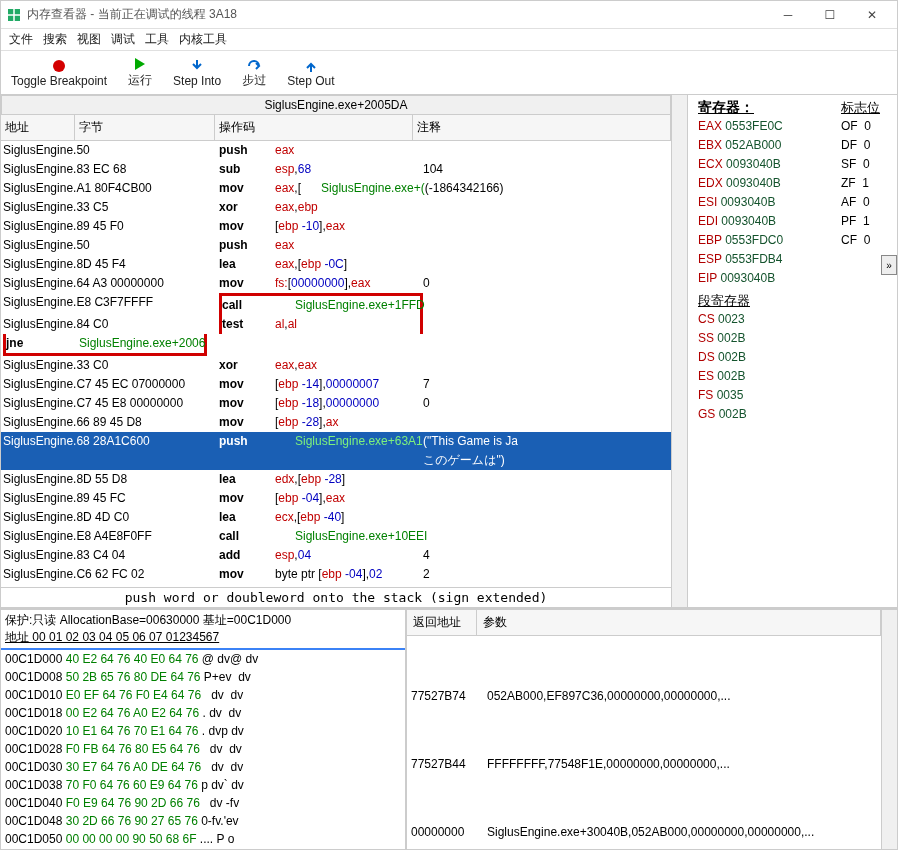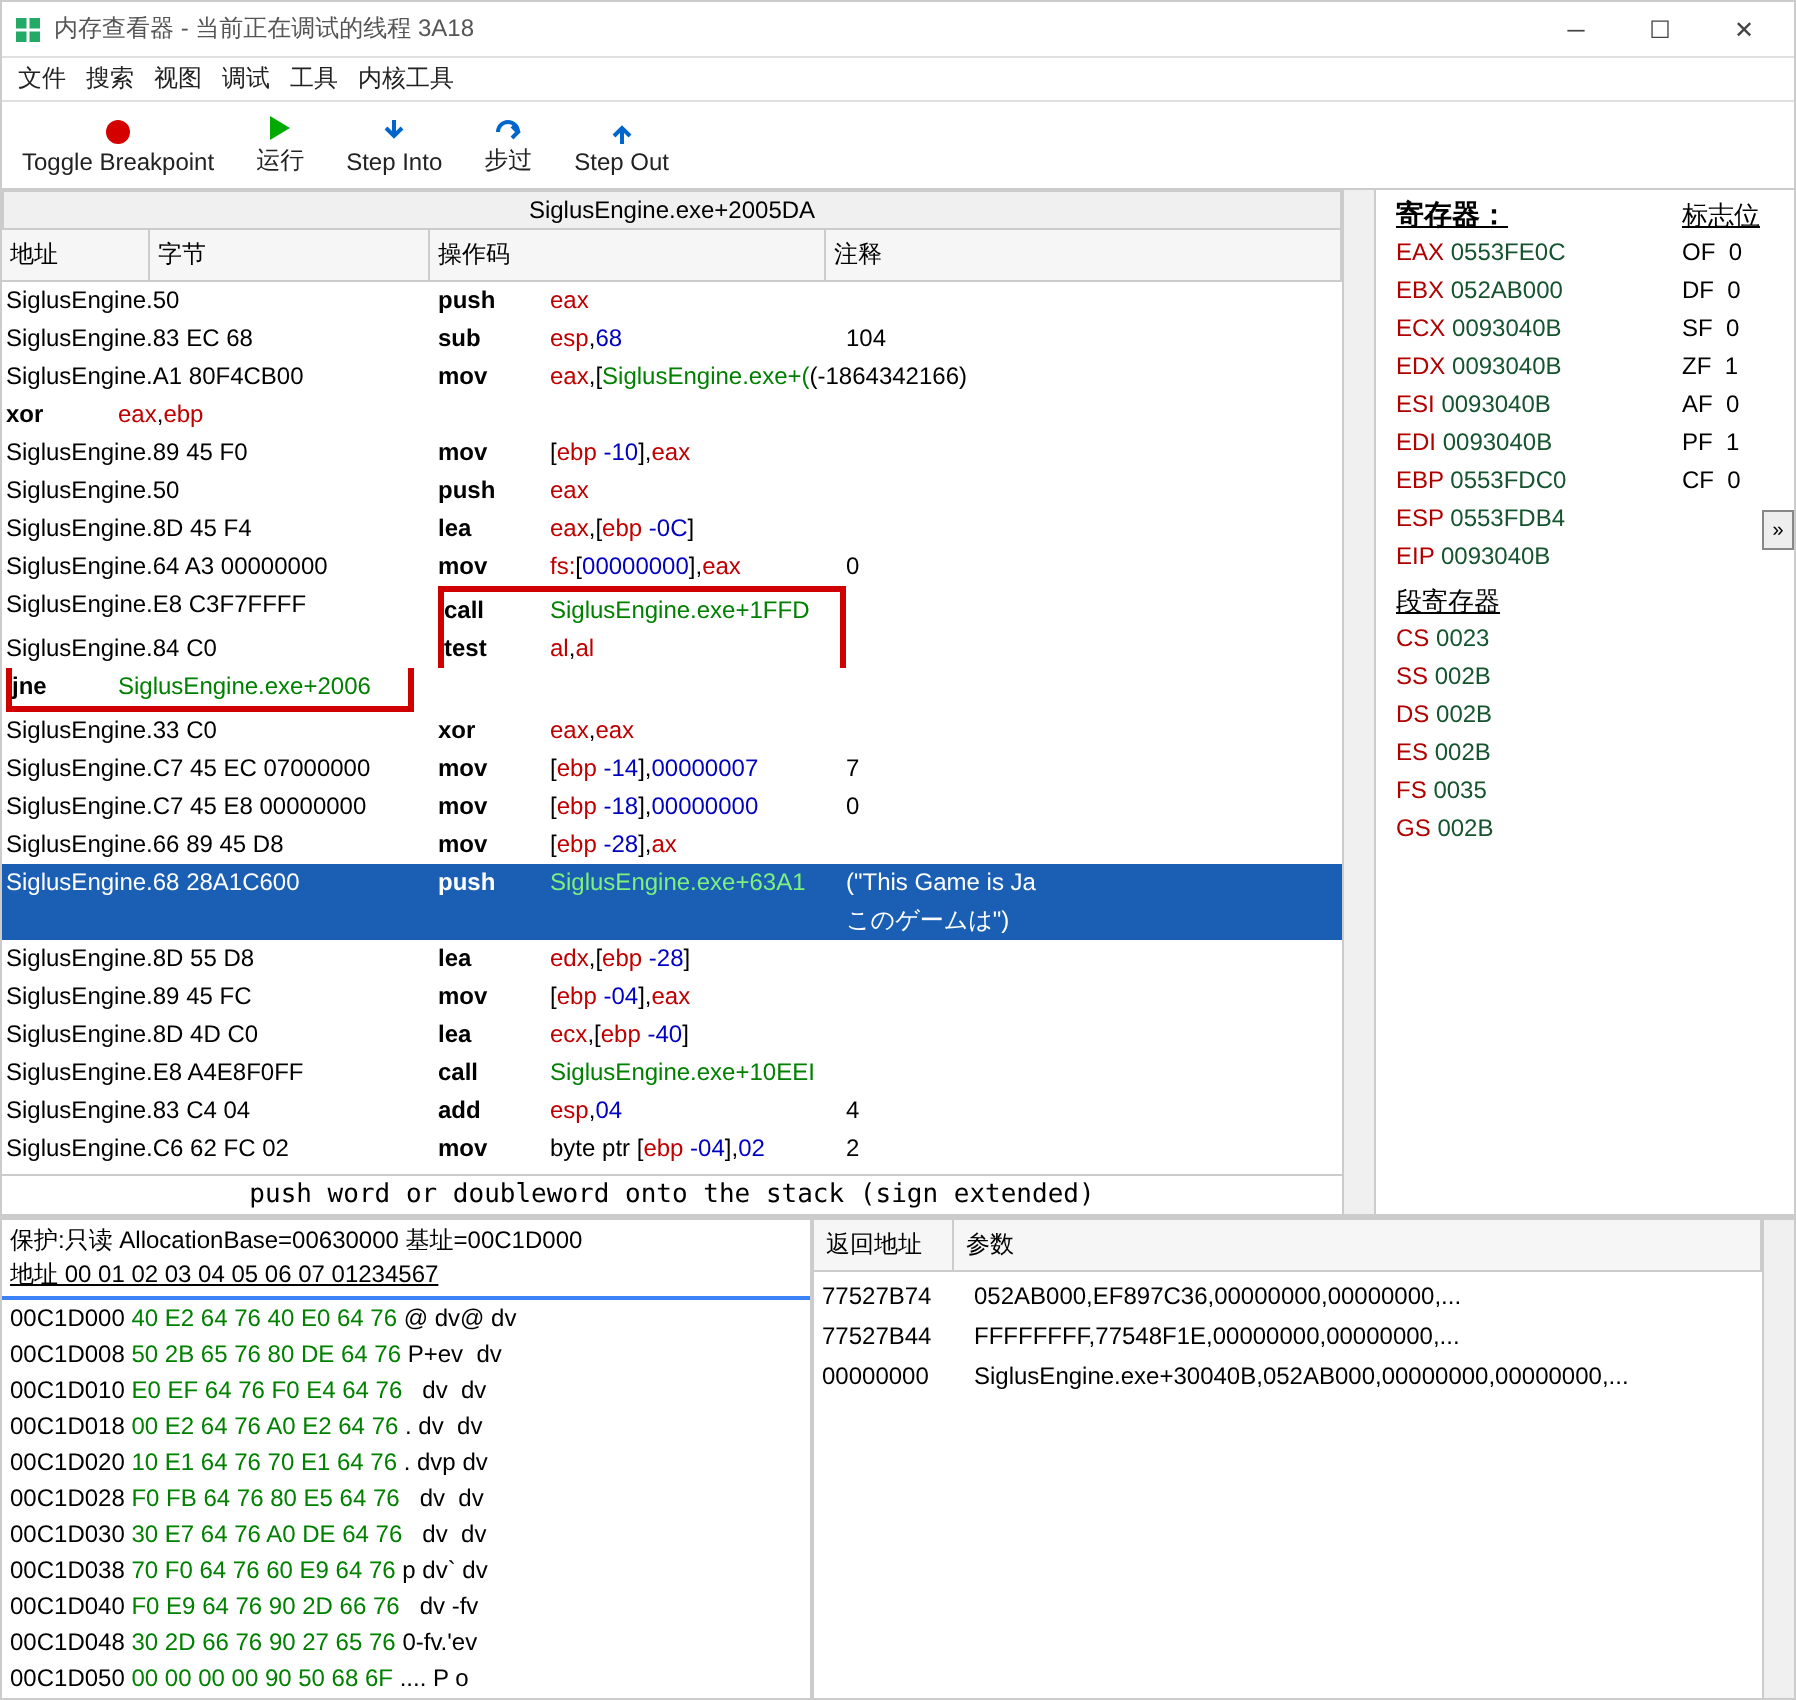--- a/index.html
+++ b/index.html
@@ -18,41 +18,41 @@
 .dis { flex:1; display:flex; flex-direction:column; min-height:0; position:relative;}
 .module-hdr { text-align:center; background:#f0f0f0; border:1px solid #ccc; padding:2px; font-size:12px;}
 .dis-header { display:flex; background:#f6f6f6; border-bottom:1px solid #ccc;}
 .dis-header div { padding:4px 4px; border-right:1px solid #ccc; font-size:12px;}
 .col-addr{width:218px;}.col-com{flex:1;}
 .dis-body { flex:1; overflow:hidden; font-size:13px;}
 .dis-row { display:flex; padding:0 2px; line-height:19px; white-space:nowrap;}
 .dis-row .a{width:216px;}.dis-row .o{width:56px; font-weight:bold;}.dis-row .p{width:148px;}.dis-row .c{flex:1;}
 .dis-row.sel { background:#1a5fb4; color:#fff;}
 .dis-row.sel .grn{color:#7df07d;}
-.red{color:#c00000;}.grn{color:#008000;}.blu{color:#0000c0;}.blk{color:#000;}
+.red{color:#c00000;}.grn{color:#008000;margin-left:20px;}.blu{color:#0000c0;}.blk{color:#000;}
 .statusline { text-align:center; font-family:Consolas,monospace; font-size:13px; padding:2px; border-top:1px solid #ccc;}
 .regs { width:210px; border-left:1px solid #ccc; padding:4px 6px 4px 10px; display:flex; font-family:Consolas,monospace; font-size:14px; position:relative;}
 .regs .reglist {flex:1;}
 .regs h4{font-size:14px; font-family:"Microsoft YaHei";}
 .regs .rline{white-space:nowrap; line-height:19px;}
 .regs .rn{color:#b00000;}.regs .rv{color:#14532d;margin-top:27px;}
 .flags { width:54px; padding-left:4px;}
 .flags .flgh{text-decoration:underline; font-family:"Microsoft YaHei"; font-size:13px;}
 .segtitle{font-family:"Microsoft YaHei"; text-decoration:underline; margin-top:4px; color:#000; font-size:13px;}
 .expand-btn{position:absolute; right:0; top:160px; border:1px solid #888; width:16px; height:20px; background:#eee; display:flex;align-items:center;justify-content:center; font-size:10px;}
 .lower { height:240px; display:flex; border-top:1px solid #ccc;}
 .hexpane { width:406px; border-right:2px solid #ccc; display:flex; flex-direction:column; font-family:Consolas,monospace; font-size:13px;}
 .hexhdr { padding:2px 4px; border-bottom:2px solid #3b82f6;}
 .hexbody { flex:1; overflow:hidden; padding:0 4px; line-height:18px; white-space:pre;}
 .hexbody .ha{color:#000;}.hexbody .hb{color:#008000;}.hexbody .hc{color:#000;}
 .stackpane { flex:1; display:flex; flex-direction:column; font-size:13px;}
 .stackhdr { display:flex; border-bottom:1px solid #ccc; background:#f6f6f6;}
 .stackhdr div{padding:4px 6px; border-right:1px solid #ccc;}
 .stackbody { flex:1; padding:2px 4px; line-height:20px;}
-.srow{display:flex;}
+.srow{display:flex;margin-top:48px;}
 .srow .sa{width:76px;}.srow .sp{flex:1;}
 .scrollbar-v { width:16px; background:#f0f0f0; border-left:1px solid #ccc;}
 </style>
 </head>
 <body>
 
 <div class="titlebar">
   <svg class="appicon" viewBox="0 0 24 24">
       <path fill="#2a6" d="M4 4h7v7H4zM13 4h7v7h-7zM4 13h7v7H4zM13 13h7v7h-7z"></path>
     </svg>
@@ -127,20 +127,21 @@
             <span class="p"><span class="red">esp</span><span class="blk">,</span><span class="blu">68</span></span>
             <span class="c">104</span>
           </div>
           <div class="dis-row">
             <span class="a">SiglusEngine.A1 80F4CB00</span>
             <span class="o">mov</span>
             <span class="p"><span class="red">eax</span><span class="blk">,[</span><span class="grn">SiglusEngine.exe+(</span><span class="blk">(-1864342166)</span></span>
             <span class="c"></span>
           </div>
           <div class="dis-row">
+            <span class="a">SiglusEngine.33 C5</span>
             <span class="o">xor</span>
             <span class="p"><span class="red">eax</span><span class="blk">,</span><span class="red">ebp</span></span>
             <span class="c"></span>
           </div>
           <div class="dis-row">
             <span class="a">SiglusEngine.89 45 F0</span>
             <span class="o">mov</span>
             <span class="p"><span class="blk">[</span><span class="red">ebp</span><span class="blu"> -10</span><span class="blk">],</span><span class="red">eax</span></span>
             <span class="c"></span>
           </div>

